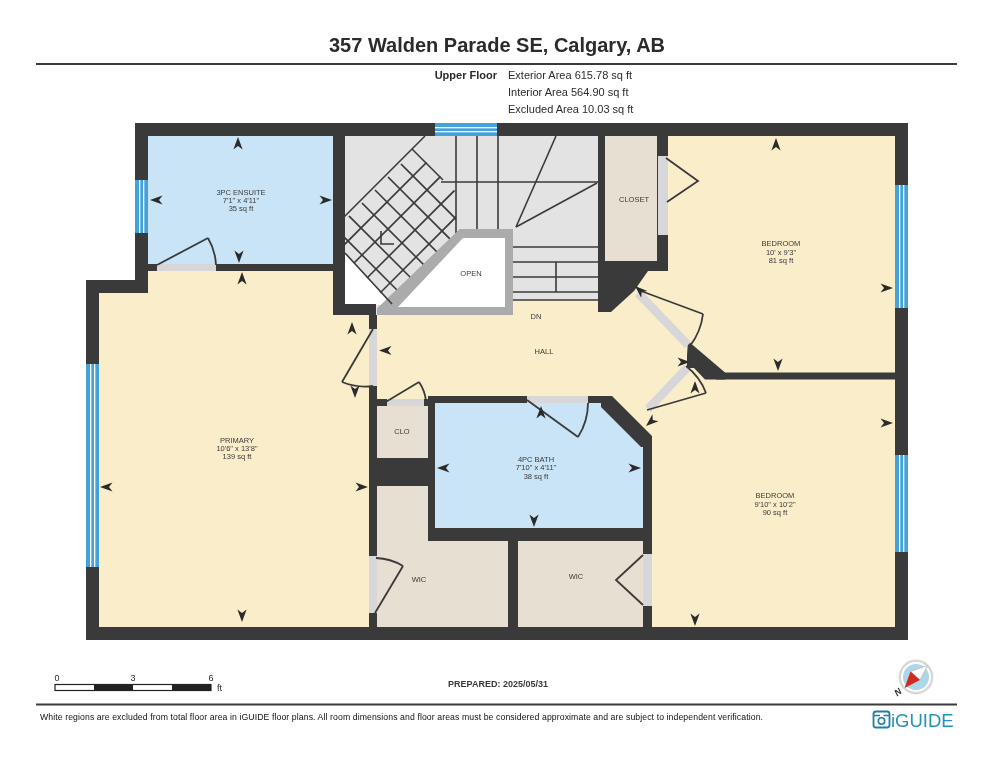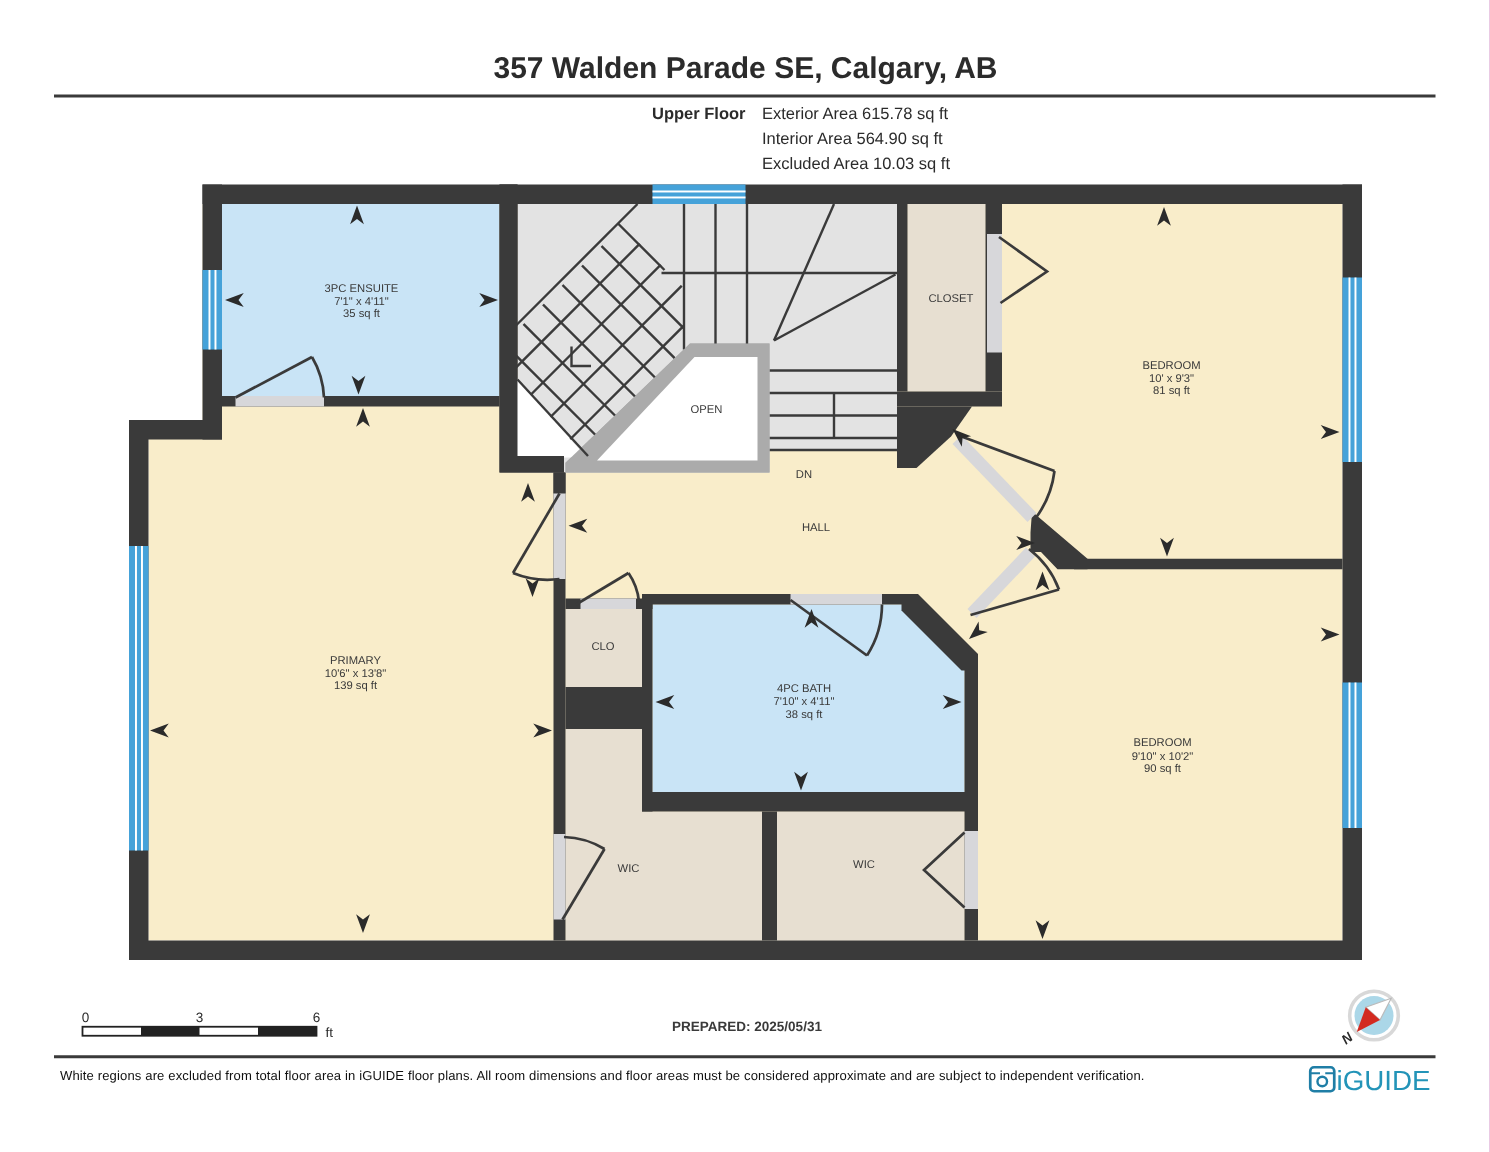--- a/index.html
+++ b/index.html
@@ -1,17 +1,17 @@
 <!DOCTYPE html>
 <html><head>
 <meta charset="utf-8">
 <style>
 html,body{margin:0;padding:0;background:#fff;}
 *{font-family:"Liberation Sans",sans-serif;}
-.page{position:relative;width:993px;height:768px;background:#a21caf;overflow:hidden;}
+.page{position:relative;width:993px;height:768px;background:#84cc16;overflow:hidden;}
 </style>
 </head>
 <body>
 <div class="page">
 <svg width="993" height="768" viewBox="0 0 993 768" xmlns="http://www.w3.org/2000/svg">
 <defs></defs>
 
 <rect x="0" y="0" width="993" height="768" fill="#ffffff"></rect>
 
 <text x="497" y="52" font-size="20" font-weight="bold" fill="#2b2b2b" text-anchor="middle">357 Walden Parade SE, Calgary, AB</text>

